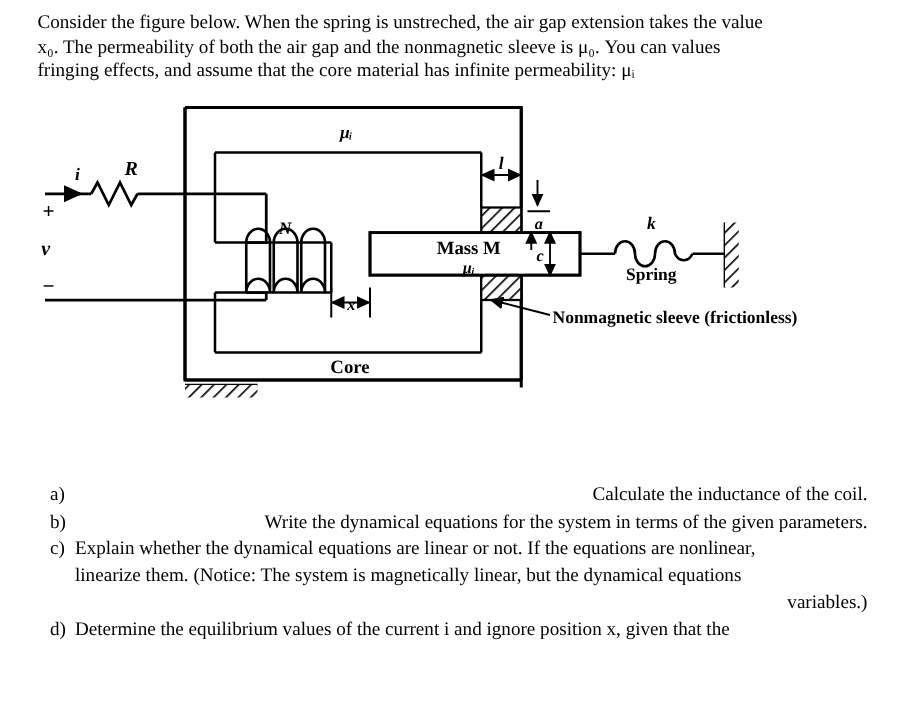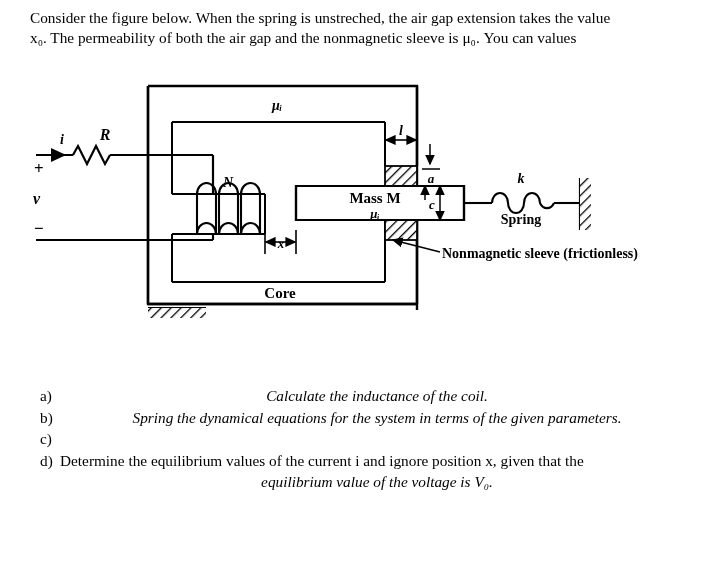--- a/index.html
+++ b/index.html
@@ -65,30 +65,31 @@
     text-align: left;
     padding-left: 10px;
     box-sizing: border-box;
   }
   .qtext {
     flex: 1 1 auto;
     text-align: justify;
     text-justify: inter-word;
   }
   .qtext .ln { display: block; }
-  .qtext .ln.last { text-align: center; font-style: italic; }
+  .qtext .ln.last { text-align: right; }
 </style>
 </head>
 <body>
 
 <div class="page">
 
   <div id="intro">
     <span class="ln">Consider the figure below. When the spring is unstreched, the air gap extension takes the value</span>
     <span class="ln">x₀. The permeability of both the air gap and the nonmagnetic sleeve is μ₀. You can values</span>
+    <span class="ln">fringing effects, and assume that the core material has infinite permeability: μᵢ</span>
   </div>
 
   <div id="figure">
     <svg width="718" height="255" viewBox="0 0 718 255" xmlns="http://www.w3.org/2000/svg">
       <defs>
         <pattern id="hatch" width="7" height="7" patternTransform="rotate(45)" patternUnits="userSpaceOnUse">
           <rect width="7" height="7" fill="#ffffff"></rect>
           <line x1="0" y1="0" x2="0" y2="7" stroke="#000000" stroke-width="2.6"></line>
         </pattern>
         <marker id="arrEnd" markerWidth="7" markerHeight="7" refX="6" refY="3.2" orient="auto">
@@ -244,32 +245,34 @@
     <div class="qrow">
       <div class="qmark">a)</div>
       <div class="qtext">
         <span class="ln last">Calculate the inductance of the coil.</span>
       </div>
     </div>
 
     <div class="qrow">
       <div class="qmark">b)</div>
       <div class="qtext">
-        <span class="ln last">Spring the dynamical equations for the system in terms of the given parameters.</span>
+        <span class="ln last">Write the dynamical equations for the system in terms of the given parameters.</span>
       </div>
     </div>
 
     <div class="qrow">
       <div class="qmark">c)</div>
       <div class="qtext">
+        <span class="ln">Explain whether the dynamical equations are linear or not. If the equations are nonlinear,</span>
+        <span class="ln">linearize them. (Notice: The system is magnetically linear, but the dynamical equations</span>
+        <span class="ln last">variables.)</span>
       </div>
     </div>
 
     <div class="qrow">
       <div class="qmark">d)</div>
       <div class="qtext">
         <span class="ln">Determine the equilibrium values of the current i and ignore position x, given that the</span>
-        <span class="ln last">equilibrium value of the voltage is V₀.</span>
       </div>
     </div>
 
   </div>
 </div>
 
 </body></html>

